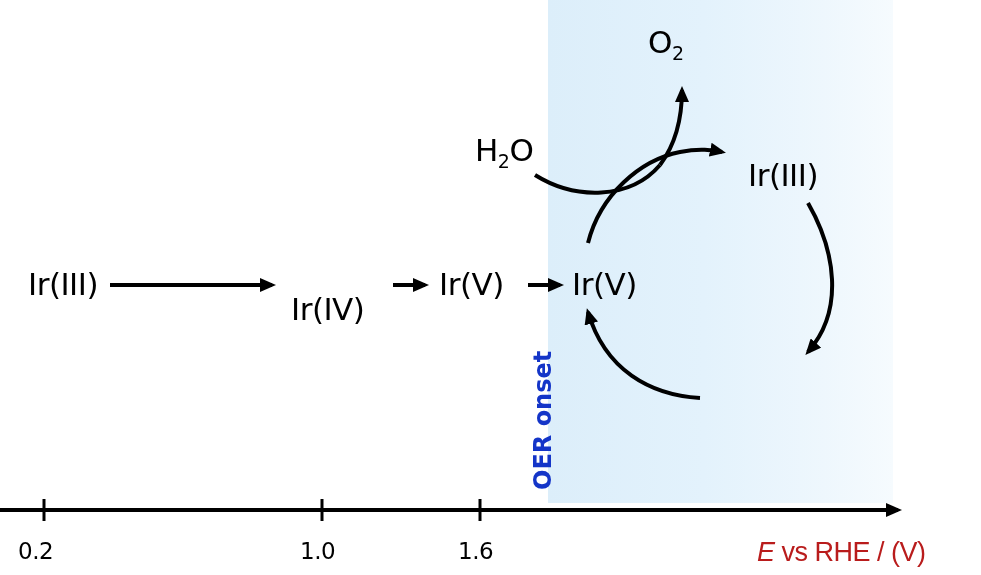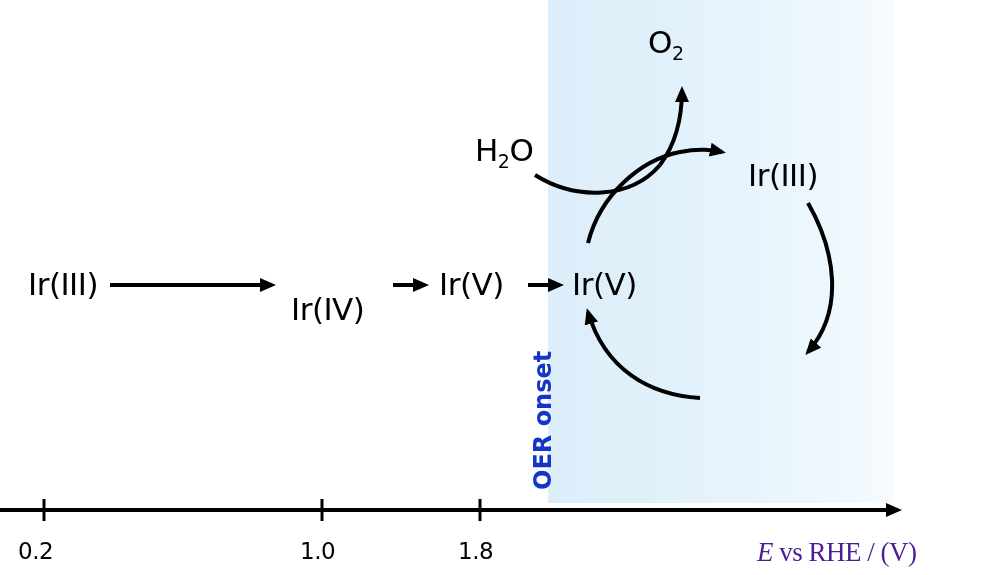--- a/index.html
+++ b/index.html
@@ -20,21 +20,21 @@
       font-size: 23px; line-height: 1; white-space: nowrap; letter-spacing: -0.5px;
     }
     .onset {
       position: absolute; left: 531px; top: 490px;
       transform-origin: 0 0; transform: rotate(-90deg);
       font-family: "DejaVu Sans", sans-serif; font-weight: bold; color: #1435c8;
       font-size: 24px; line-height: 1; white-space: nowrap;
     }
     .axis-title {
       position: absolute; left: 757px; top: 539px;
-      font-family: Liberation Serif, serif; color: #4c1d95; font-size: 27px;
+      font-family: Liberation Sans, sans-serif; color: #b91c1c; font-size: 27px;
       line-height: 1; white-space: nowrap; letter-spacing: -0.5px;
     }
     .axis-title em { font-style: italic; }
   </style>
 </head>
 <body>
 
 <div class="stage">
 
   <div class="shade"></div>
@@ -75,15 +75,15 @@
 
   <div class="lbl" style="left:748px; top:160px;">Ir(III)</div>
 
   <div class="lbl" style="left:467px; top:135px;margin-left:8px;"><span>H</span><sub>2</sub><span>O</span></div>
   <div class="lbl" style="left:648px; top:27px;text-align:center;"><span>O</span><sub>2</sub></div>
 
   <div class="onset">OER onset</div>
 
   <div class="tick" style="left:18px; top:540px;">0.2</div>
   <div class="tick" style="left:300px; top:540px;">1.0</div>
-  <div class="tick" style="left:458px; top:540px;">1.8</div>
+  <div class="tick" style="left:458px; top:540px;">1.6</div>
   <div class="axis-title"><em>E</em><span> vs RHE / (V)</span></div>
 </div>
 
 </body></html>

